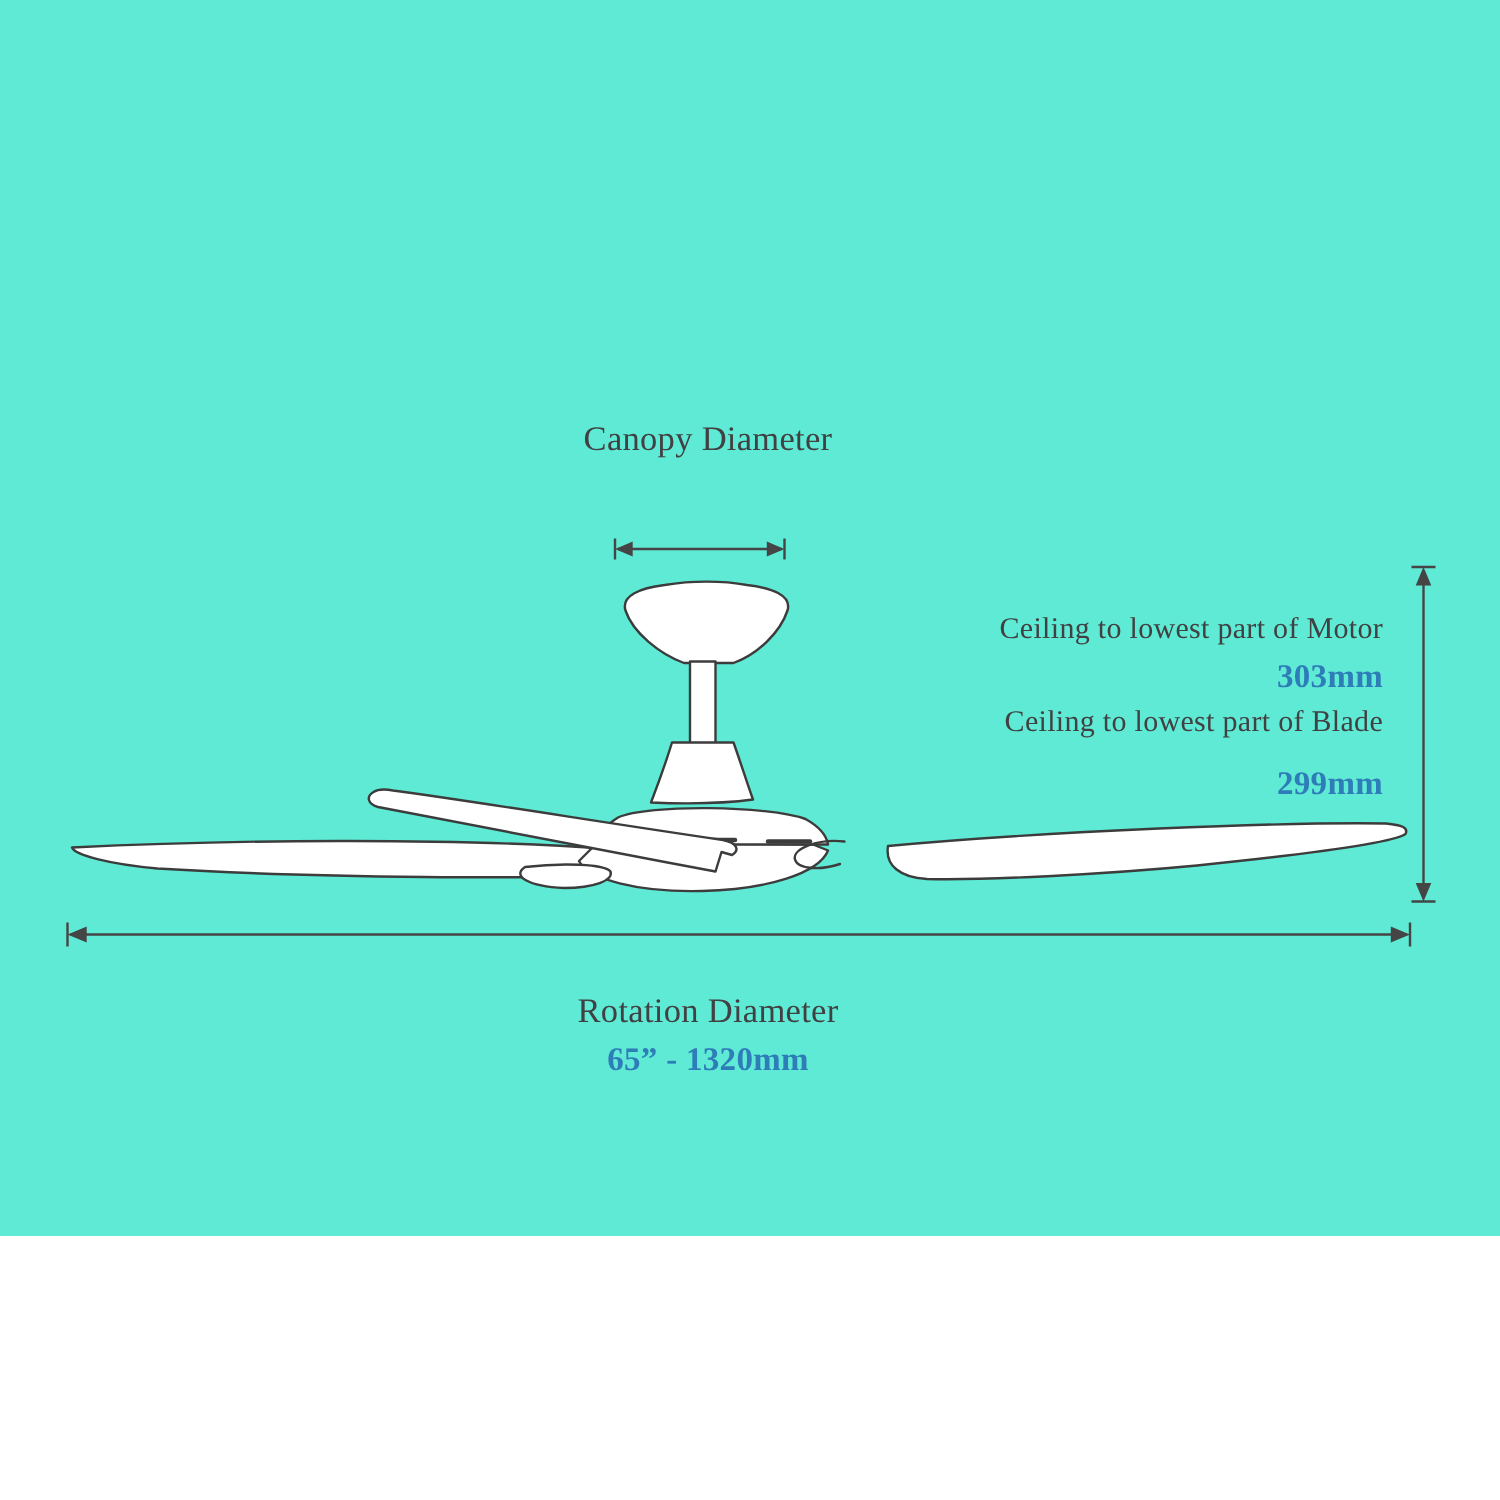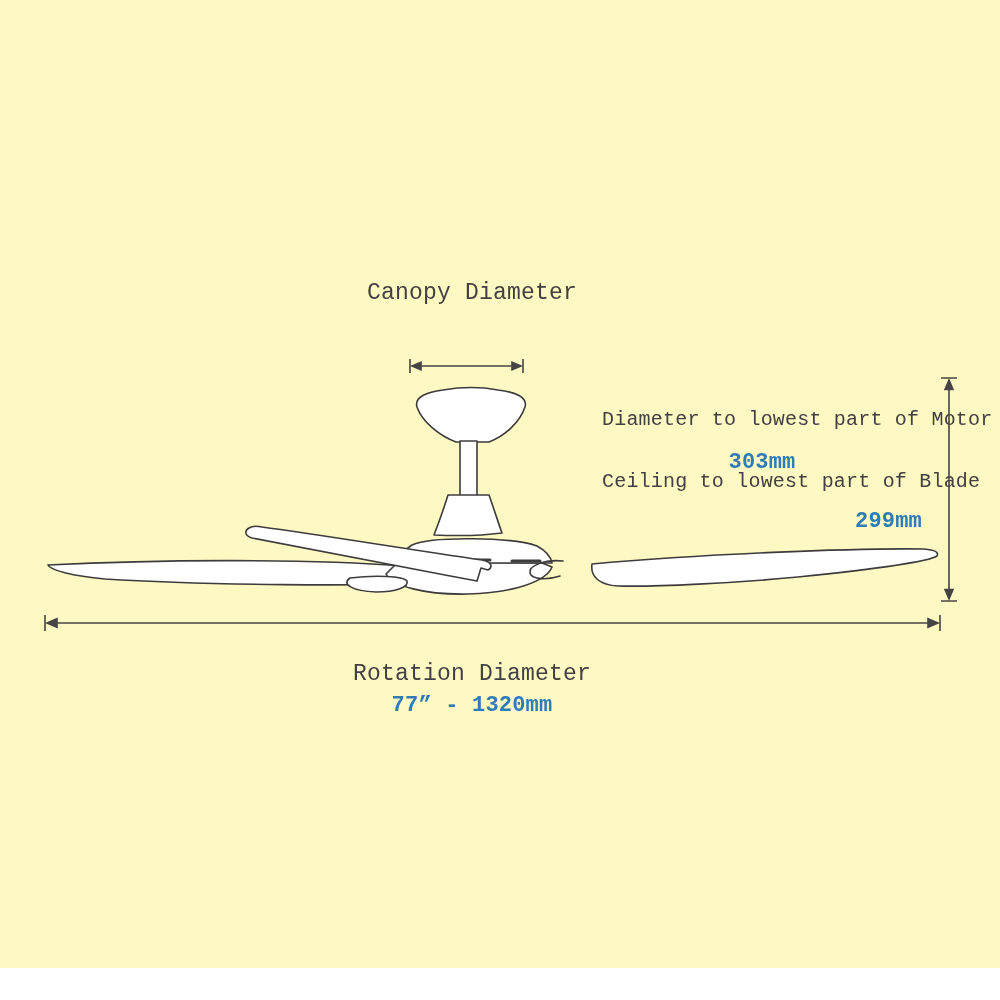--- a/index.html
+++ b/index.html
@@ -1,20 +1,20 @@
 <!DOCTYPE html>
 <html><head>
 <meta charset="utf-8">
 <style>
   html,body{margin:0;padding:0;background:#ffffff;}
   .stage{
     position:relative;
-    width:1000px;height:968px;
-    background:#fef9c3;
-    font-family:Liberation Mono, monospace;
+    width:1000px;height:824px;
+    background:#5eead4;
+    font-family:Liberation Serif, serif;
     overflow:hidden;
   }
   .stage svg{position:absolute;left:0;top:0;}
   .lbl{
     position:absolute;
     color:#414042;
     font-size:23px;
     letter-spacing:0.2px;
     white-space:nowrap;
   }
@@ -118,22 +118,22 @@
         <path d="M45,615 V631 M940,615 V631" fill="none"></path>
         <line x1="47" y1="623" x2="938" y2="623"></line>
         <path d="M47,623 L57,618.8 L57,627.2 Z"></path>
         <path d="M938,623 L928,618.8 L928,627.2 Z"></path>
       </g>
     </g>
   </svg>
 
   <div class="lbl center" style="left:312px;top:280px;">Canopy Diameter</div>
 
-  <div class="lbl rightal" style="left:602px;top:408px;font-size:20px;">Diameter to lowest part of Motor</div>
-  <div class="val rightal" style="left:602px;top:450px;text-align:center;">303mm</div>
+  <div class="lbl rightal" style="left:602px;top:408px;font-size:20px;">Ceiling to lowest part of Motor</div>
+  <div class="val rightal" style="left:602px;top:438px;">303mm</div>
 
   <div class="lbl rightal" style="left:602px;top:470px;font-size:20px;">Ceiling to lowest part of Blade</div>
   <div class="val rightal" style="left:602px;top:509px;">299mm</div>
 
   <div class="lbl center" style="left:312px;top:661px;text-align:center;">Rotation Diameter</div>
-  <div class="val center" style="left:312px;top:693px;">77” - 1320mm</div>
+  <div class="val center" style="left:312px;top:693px;">65” - 1320mm</div>
 
 </div>
 
 </body></html>

